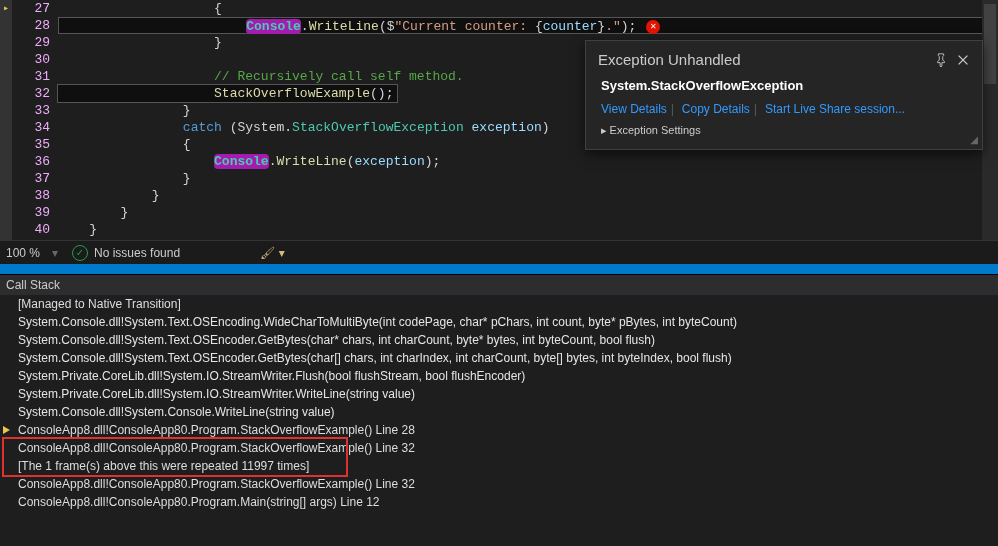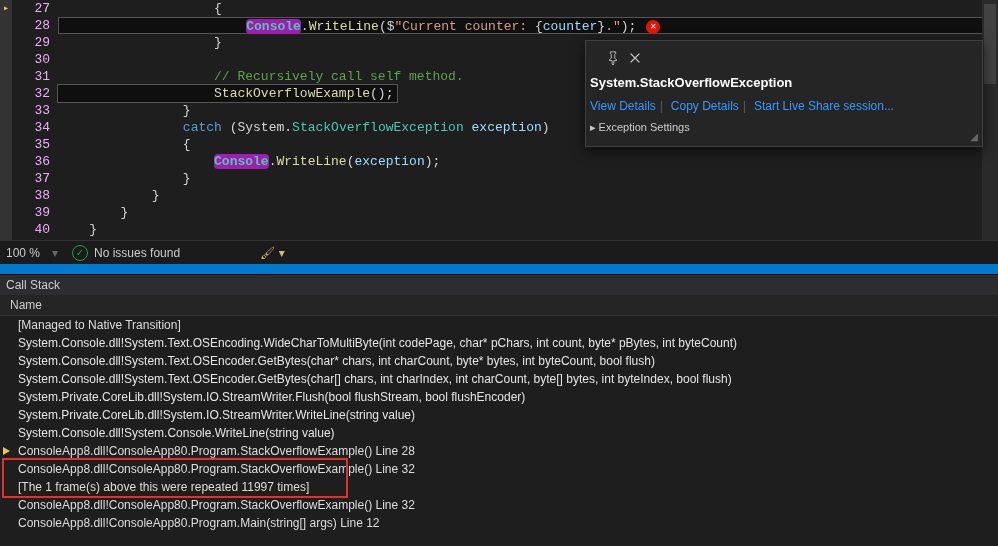--- a/index.html
+++ b/index.html
@@ -37,21 +37,21 @@
   .err-badge::after{content:"✕";}
 
   .exception-popup {
     position:absolute; top:40px; left:585px; width:398px;
     background:#252526; border:1px solid #3f3f46; box-shadow:0 4px 12px rgba(0,0,0,.6);
     font-family: "Segoe UI", sans-serif; color:#ccc;
   }
   .exc-title { display:flex; align-items:center; padding:10px 12px; font-size:15px; color:#cbcbcb;}
   .exc-title span { flex:1; }
   .exc-ico { width:14px; height:14px; margin-left:8px; stroke:#ccc; fill:none; cursor:pointer;}
-  .exc-body { padding:0 4px 12px; font-size:13px; }
+  .exc-body { padding:0 15px 12px; font-size:13px; }
   .exc-type { color:#fff; font-weight:600; margin-bottom:8px; }
   .exc-links a { color:#3399ff; text-decoration:none; font-size:12px;margin-top:28px;}
   .exc-links .sep { color:#555; margin:0 4px;}
   .exc-set { margin-top:8px; color:#ccc; font-size:11px; cursor:pointer;}
   .exc-set::before{content:"▸ "; color:#ccc;}
   .resize-grip{position:absolute; right:4px; bottom:4px; color:#666; font-size:10px;}
 
   .status-bar {
     height:24px; background:#1b1b1c; border-top:1px solid #333;
     display:flex; align-items:center; font-family:"Segoe UI",sans-serif; font-size:12px; color:#ccc;
@@ -102,20 +102,21 @@
       <div>39</div>
       <div>40</div>
     </div>
   <div class="code-col" id="code"><div class="code-line"><span class="indent">                    </span><span class="tok-txt">{</span></div><div class="code-line hl-line"><span class="indent">                        </span><span class="tok-sel"><span class="tok-type">Console</span></span><span class="tok-txt">.</span><span class="tok-mth">WriteLine</span><span class="tok-txt">($</span><span class="tok-str">"Current counter: </span><span class="tok-txt">{</span><span class="tok-var">counter</span><span class="tok-txt">}</span><span class="tok-str">."</span><span class="tok-txt">);</span><span class="err-badge"></span></div><div class="code-line"><span class="indent">                    </span><span class="tok-txt">}</span></div><div class="code-line"><span class="indent"></span><span class="tok-txt"></span></div><div class="code-line"><span class="indent">                    </span><span class="tok-cmt">// Recursively call self method.</span></div><div class="code-line" style="outline: rgb(85, 85, 85) solid 1px; background: rgb(15, 15, 15); display: inline-block; padding-right: 4px;"><span class="indent">                    </span><span class="tok-mth">StackOverflowExample</span><span class="tok-txt">();</span></div><div class="code-line"><span class="indent">                </span><span class="tok-txt">}</span></div><div class="code-line"><span class="indent">                </span><span class="tok-kw">catch</span> <span class="tok-txt">(System.</span><span class="tok-type">StackOverflowException</span> <span class="tok-var">exception</span><span class="tok-txt">)</span></div><div class="code-line"><span class="indent">                </span><span class="tok-txt">{</span></div><div class="code-line"><span class="indent">                    </span><span class="tok-sel"><span class="tok-type">Console</span></span><span class="tok-txt">.</span><span class="tok-mth">WriteLine</span><span class="tok-txt">(</span><span class="tok-var">exception</span><span class="tok-txt">);</span></div><div class="code-line"><span class="indent">                </span><span class="tok-txt">}</span></div><div class="code-line"><span class="indent">            </span><span class="tok-txt">}</span></div><div class="code-line"><span class="indent">        </span><span class="tok-txt">}</span></div><div class="code-line"><span class="indent">    </span><span class="tok-txt">}</span></div></div>
   <div class="scrollbar-v">
       <div class="thumb"></div>
     </div>
 
   <div class="exception-popup">
     <div class="exc-title">
+      <span>Exception Unhandled</span>
       <svg class="exc-ico" viewBox="0 0 16 16">
           <path d="M5 1h6v2l-1 1v4l2 2v1H9v4l-1 1-1-1v-4H4V10l2-2V4L5 3z"></path>
         </svg>
       <svg class="exc-ico" viewBox="0 0 16 16">
           <path d="M3 3l10 10M13 3L3 13" stroke-width="1.5"></path>
         </svg>
     </div>
     <div class="exc-body">
       <div class="exc-type">System.StackOverflowException</div>
       <div class="exc-links">
@@ -135,21 +136,20 @@
   <span style="width:14px"></span>
   <span class="chk"></span>
   <span>No issues found</span>
   <span class="brush">🖌 ▾</span>
 </div>
 
 <div class="blue-strip"></div>
 
 <div class="callstack">
   <div class="cs-title">Call Stack</div>
-  <div class="cs-head">Name</div>
   <div class="cs-rows" id="csrows">
       <div class="cs-row bright">[Managed to Native Transition]</div>
       <div class="cs-row">System.Console.dll!System.Text.OSEncoding.WideCharToMultiByte(int codePage, char* pChars, int count, byte* pBytes, int byteCount)</div>
       <div class="cs-row">System.Console.dll!System.Text.OSEncoder.GetBytes(char* chars, int charCount, byte* bytes, int byteCount, bool flush)</div>
       <div class="cs-row">System.Console.dll!System.Text.OSEncoder.GetBytes(char[] chars, int charIndex, int charCount, byte[] bytes, int byteIndex, bool flush)</div>
       <div class="cs-row">System.Private.CoreLib.dll!System.IO.StreamWriter.Flush(bool flushStream, bool flushEncoder)</div>
       <div class="cs-row">System.Private.CoreLib.dll!System.IO.StreamWriter.WriteLine(string value)</div>
       <div class="cs-row">System.Console.dll!System.Console.WriteLine(string value)</div>
       <div class="cs-row bright arrow">ConsoleApp8.dll!ConsoleApp80.Program.StackOverflowExample() Line 28</div>
       <div class="cs-row bright">ConsoleApp8.dll!ConsoleApp80.Program.StackOverflowExample() Line 32</div>

